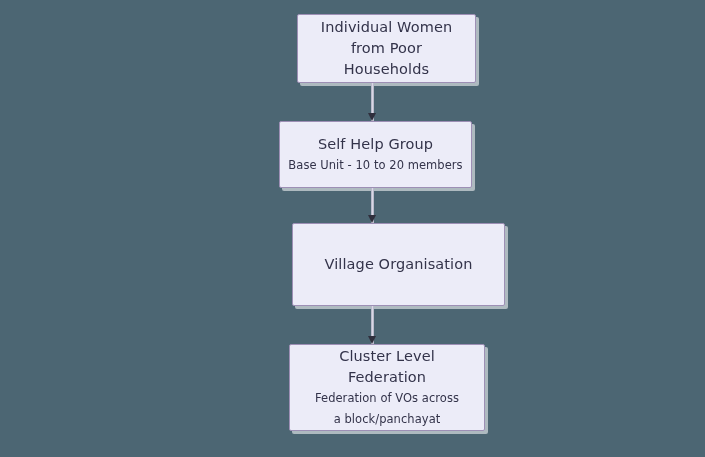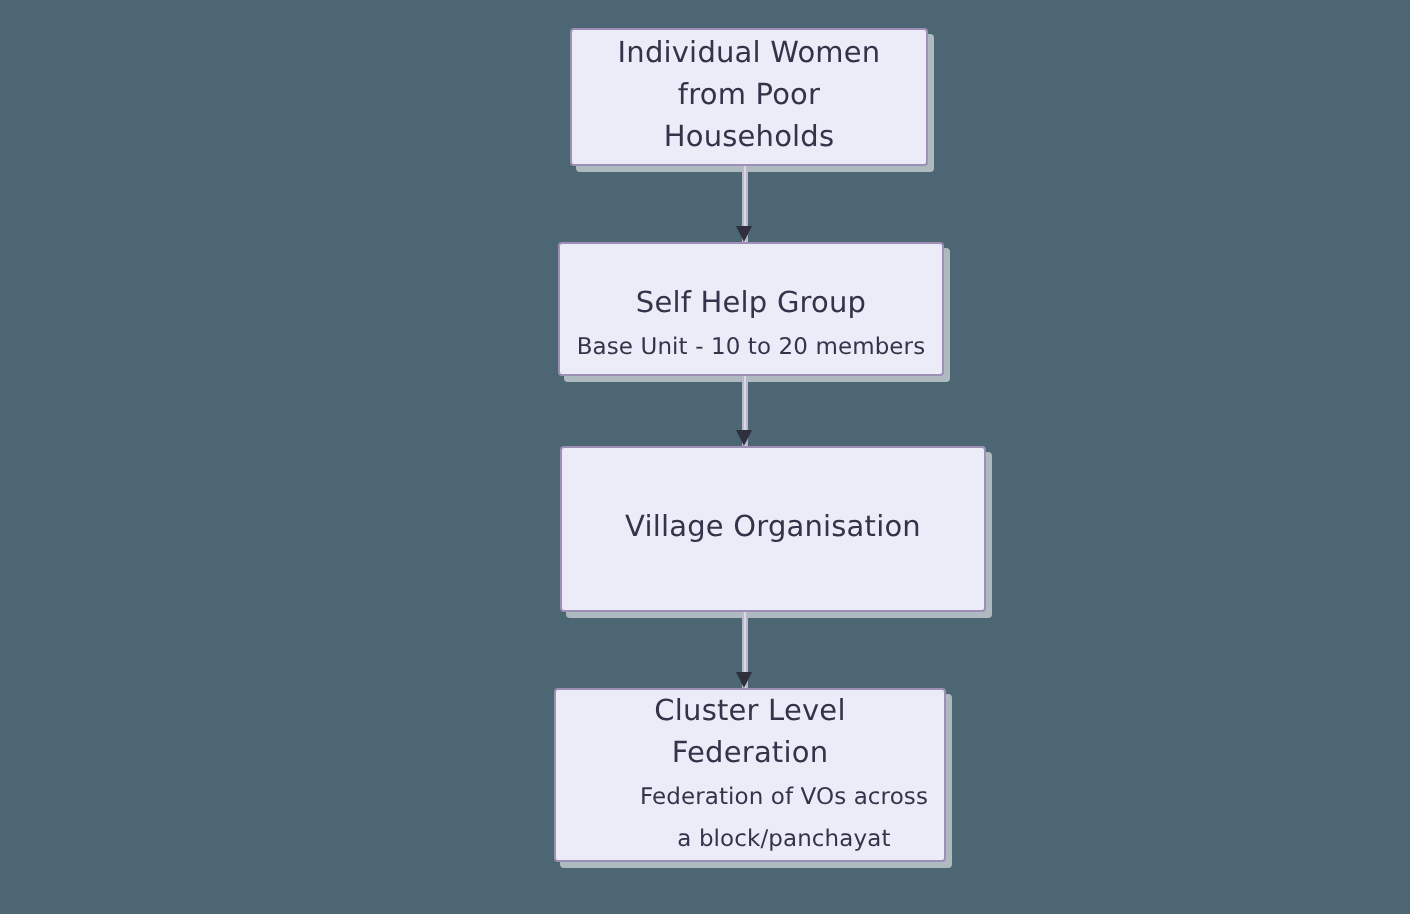--- a/index.html
+++ b/index.html
@@ -30,43 +30,44 @@
     background: #ececf8;
     border: 1px solid #9d8fb5;
     border-radius: 2px;
     box-shadow: 3px 3px 0 0 rgba(255, 255, 255, 0.55);
     display: flex;
     flex-direction: column;
     align-items: center;
     justify-content: center;
     text-align: center;
     padding: 4px 8px;
+    margin-left: 12px;
   }
 
   .node-title {
     color: #33334a;
     font-size: 14.5px;
     line-height: 1.45;
     white-space: pre-line;
     letter-spacing: 0.1px;
   }
 
   .node-subtitle {
     color: #33334a;
     font-size: 11.5px;
     line-height: 1.75;
     white-space: pre-line;
     letter-spacing: 0.05px;
   }
 
   
   #node-1 { left: 285px; top: 14px;  width: 179px; height: 69px; }
-  #node-2 { left: 279px; top: 121px; width: 193px; height: 67px; justify-content: flex-end; }
+  #node-2 { left: 267px; top: 121px; width: 193px; height: 67px; }
   #node-3 { left: 280px; top: 223px; width: 213px; height: 83px; }
-  #node-4 { left: 277px; top: 344px; width: 196px; height: 87px; align-items: flex-end; }
+  #node-4 { left: 277px; top: 344px; width: 196px; height: 87px; }
 
   
   .connector {
     position: absolute;
     left: 368px;
     width: 9px;
   }
   .connector .stem {
     position: absolute;
     left: 3px;

